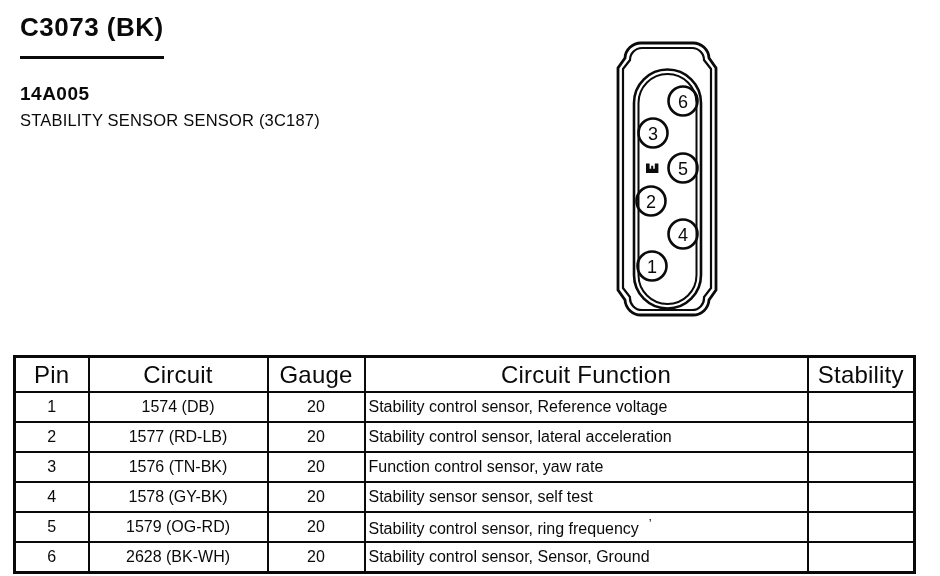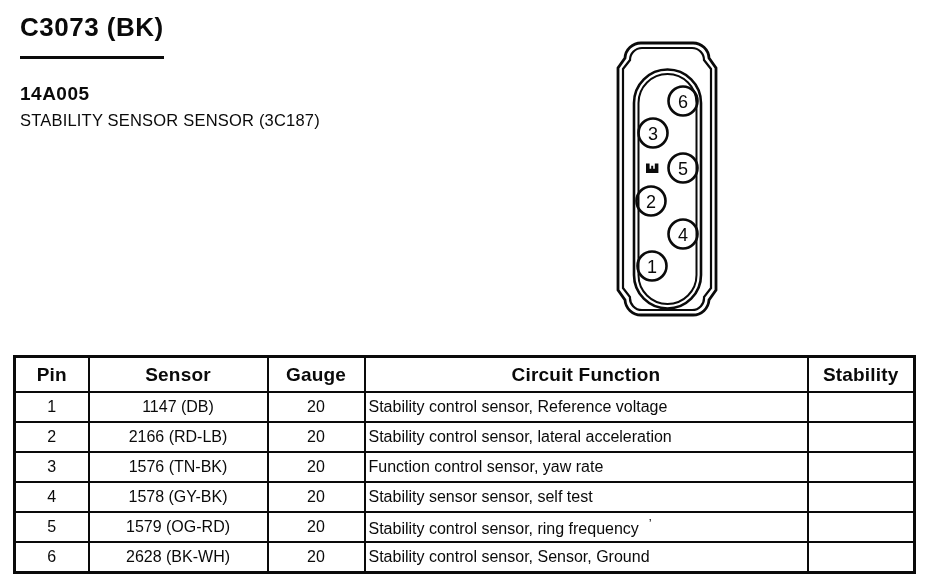--- a/index.html
+++ b/index.html
@@ -52,21 +52,21 @@
     border-collapse: collapse;
     table-layout: fixed;
     border: 3px solid #0a0a0a;
   }
   table.pinout th, table.pinout td {
     border: 2px solid #0a0a0a;
     overflow: hidden; white-space: nowrap;
   }
   table.pinout th {
     height: 31px;
-    font-size: 19px; font-weight: bold;
+    font-size: 24px; font-weight: normal;
     text-align: center;
     letter-spacing: 0.2px;
   }
   table.pinout td {
     height: 26px;
     font-size: 16px;
     text-align: center;
   }
   table.pinout td.fn {
     text-align: left;
@@ -130,37 +130,37 @@
     <colgroup>
       <col class="c-pin">
         <col class="c-circ">
         <col class="c-gauge">
         <col class="c-func">
         <col class="c-qual">
     </colgroup>
     <thead>
       <tr>
         <th>Pin</th>
-        <th>Sensor</th>
+        <th>Circuit</th>
         <th>Gauge</th>
         <th>Circuit Function</th>
         <th>Stability</th>
       </tr>
     </thead>
     <tbody>
         <tr>
       <td>1</td>
-      <td>1147 (DB)</td>
+      <td>1574 (DB)</td>
       <td>20</td>
       <td class="fn">Stability control sensor, Reference voltage</td>
       <td></td>
     </tr>
         <tr>
       <td>2</td>
-      <td>2166 (RD-LB)</td>
+      <td>1577 (RD-LB)</td>
       <td>20</td>
       <td class="fn">Stability control sensor, lateral acceleration</td>
       <td></td>
     </tr>
         <tr>
       <td>3</td>
       <td>1576 (TN-BK)</td>
       <td>20</td>
       <td class="fn">Function control sensor, yaw rate</td>
       <td></td>

